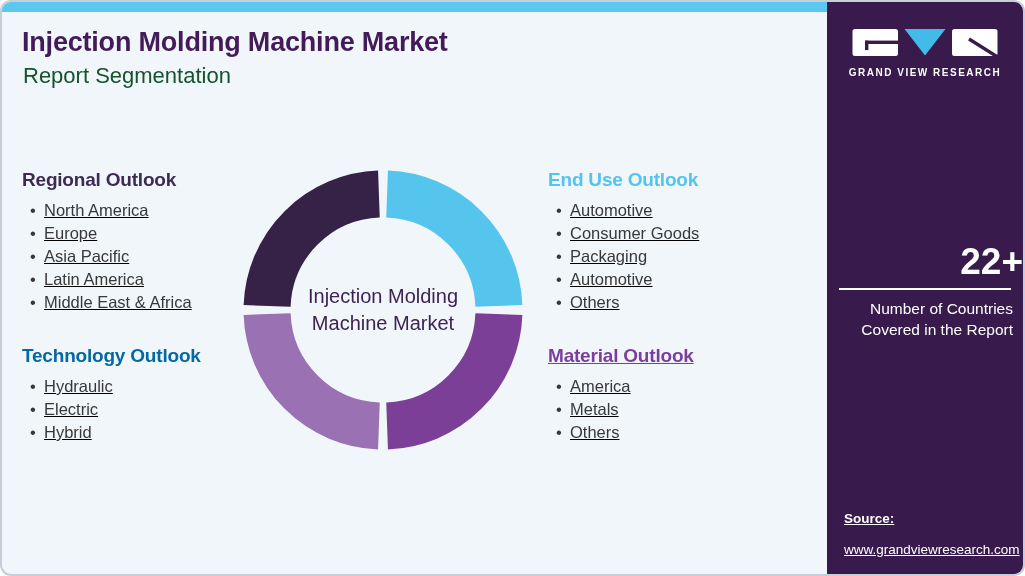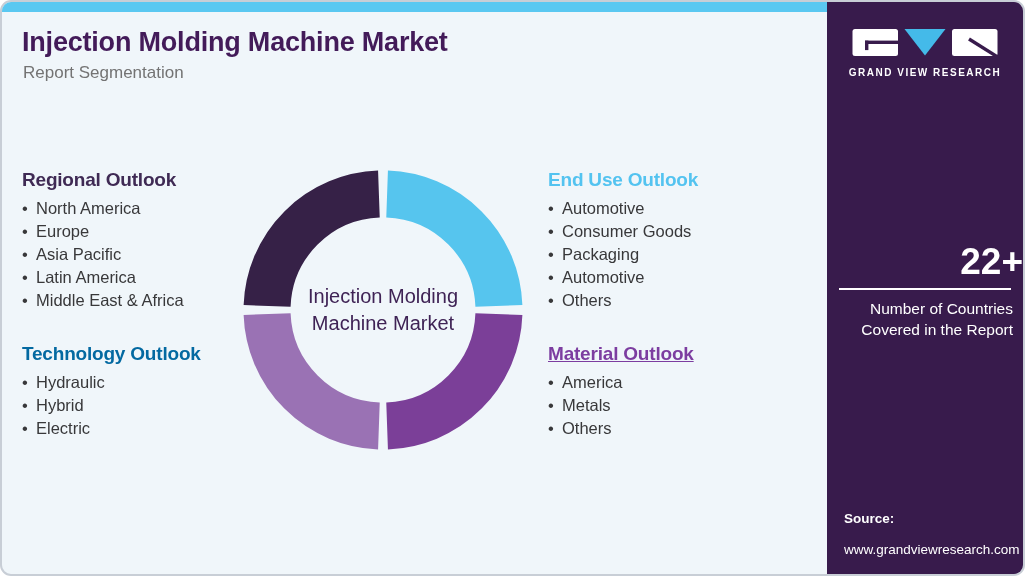--- a/index.html
+++ b/index.html
@@ -9,33 +9,33 @@
     border:2px solid #c8ced6; border-radius:11px; overflow:hidden;
     background:#f0f6fa; display:flex;
   }
   .main { position:relative; flex:1 1 auto; }
   .topstrip { height:10px; background:#5ac8f1; }
 
   .title {
     margin:15px 0 0 20px; font-size:27px; font-weight:bold;
     color:#431b59; letter-spacing:-0.2px;
   }
-  .subtitle { margin:5px 0 0 21px; font-size:17px; color:#737373; }
+  .subtitle { margin:5px 0 0 21px; font-size:22px; color:#14532d; }
 
   .col { position:absolute; top:166px; }
   .col-left  { left:20px;  width:230px; }
   .col-right { left:546px; width:262px; }
 
   .sec-h { margin:0 0 6px 0; font-size:19px; font-weight:bold; line-height:23px; letter-spacing:-0.2px; }
   .h-regional   { color:#3f2a54; }
   .h-technology { color:#0369a1;margin-top:30px; }
   .h-enduse     { color:#53c3f0; }
   .h-material   { color:#7c3da0;text-decoration:underline; }
   .section + .section { margin-top:30px; }
-  .sec-list { list-style:none; margin:0; padding:0; }
+  .sec-list { list-style:none; margin:8px; padding:0;text-decoration:underline; }
   .sec-list li {
     position:relative; padding-left:14px; font-size:16.5px; line-height:23px; color:#38383a;
   }
   .sec-list li::before { content:"\2022"; position:absolute; left:0; color:#38383a; }
 
   .donut { position:absolute; left:241px; top:168px; width:280px; height:280px; }
   .donut svg { display:block; width:280px; height:280px; }
   .donut-label {
     position:absolute; left:50%; top:50%; transform:translate(-50%,-50%);
     width:152px; text-align:center; font-size:20px; line-height:27px; color:#3f2355;
@@ -45,21 +45,21 @@
   .logo-wrap { margin-top:26px; text-align:center; }
   .logo { width:146px; height:29px; }
   .brand {
     margin-top:6px; text-align:center; color:#ffffff;
     font-size:10px; font-weight:bold; letter-spacing:1.5px; white-space:nowrap;
   }
   .stat { position:absolute; top:240px; left:0; right:0; text-align:right; color:#ffffff; }
   .stat-value { font-size:37px; font-weight:bold; line-height:1.1; }
   .stat-divider { width:172px; height:2px; background:#ffffff; margin:5px auto 8px auto; }
   .stat-label { font-size:15.5px; line-height:21px; margin:0 10px; }
-  .source { position:absolute; left:17px; bottom:17px; color:#ffffff; text-align:left; }
+  .source { position:absolute; left:17px; bottom:17px; color:#ffffff; text-align:left;text-decoration:underline; }
   .source-label { font-size:13.5px; font-weight:bold; }
   .source-url { font-size:13.5px; margin-top:16px; }
 </style>
 </head>
 <body>
 
 <div class="canvas">
   <div class="card">
 
     <div class="main">
@@ -76,22 +76,22 @@
             <li>Europe</li>
             <li>Asia Pacific</li>
             <li>Latin America</li>
             <li>Middle East &amp; Africa</li>
           </ul>
         </div>
         <div class="section">
           <h3 class="sec-h h-technology">Technology Outlook</h3>
           <ul class="sec-list">
             <li>Hydraulic</li>
+            <li>Electric</li>
             <li>Hybrid</li>
-            <li>Electric</li>
           </ul>
         </div>
       </div>
 
       <div class="donut">
         <svg viewBox="0 0 280 280">
           <path d="M 144.1 24.1 A 116 116 0 0 1 255.9 135.9" fill="none" stroke-width="47" stroke="#56c5ee"></path>
           <path d="M 255.9 144.1 A 116 116 0 0 1 144.1 255.9" fill="none" stroke-width="47" stroke="#7b3f98"></path>
           <path d="M 135.9 255.9 A 116 116 0 0 1 24.1 144.1" fill="none" stroke-width="47" stroke="#9a72b4"></path>
           <path d="M 24.1 135.9 A 116 116 0 0 1 135.9 24.1" fill="none" stroke-width="47" stroke="#362147"></path>

